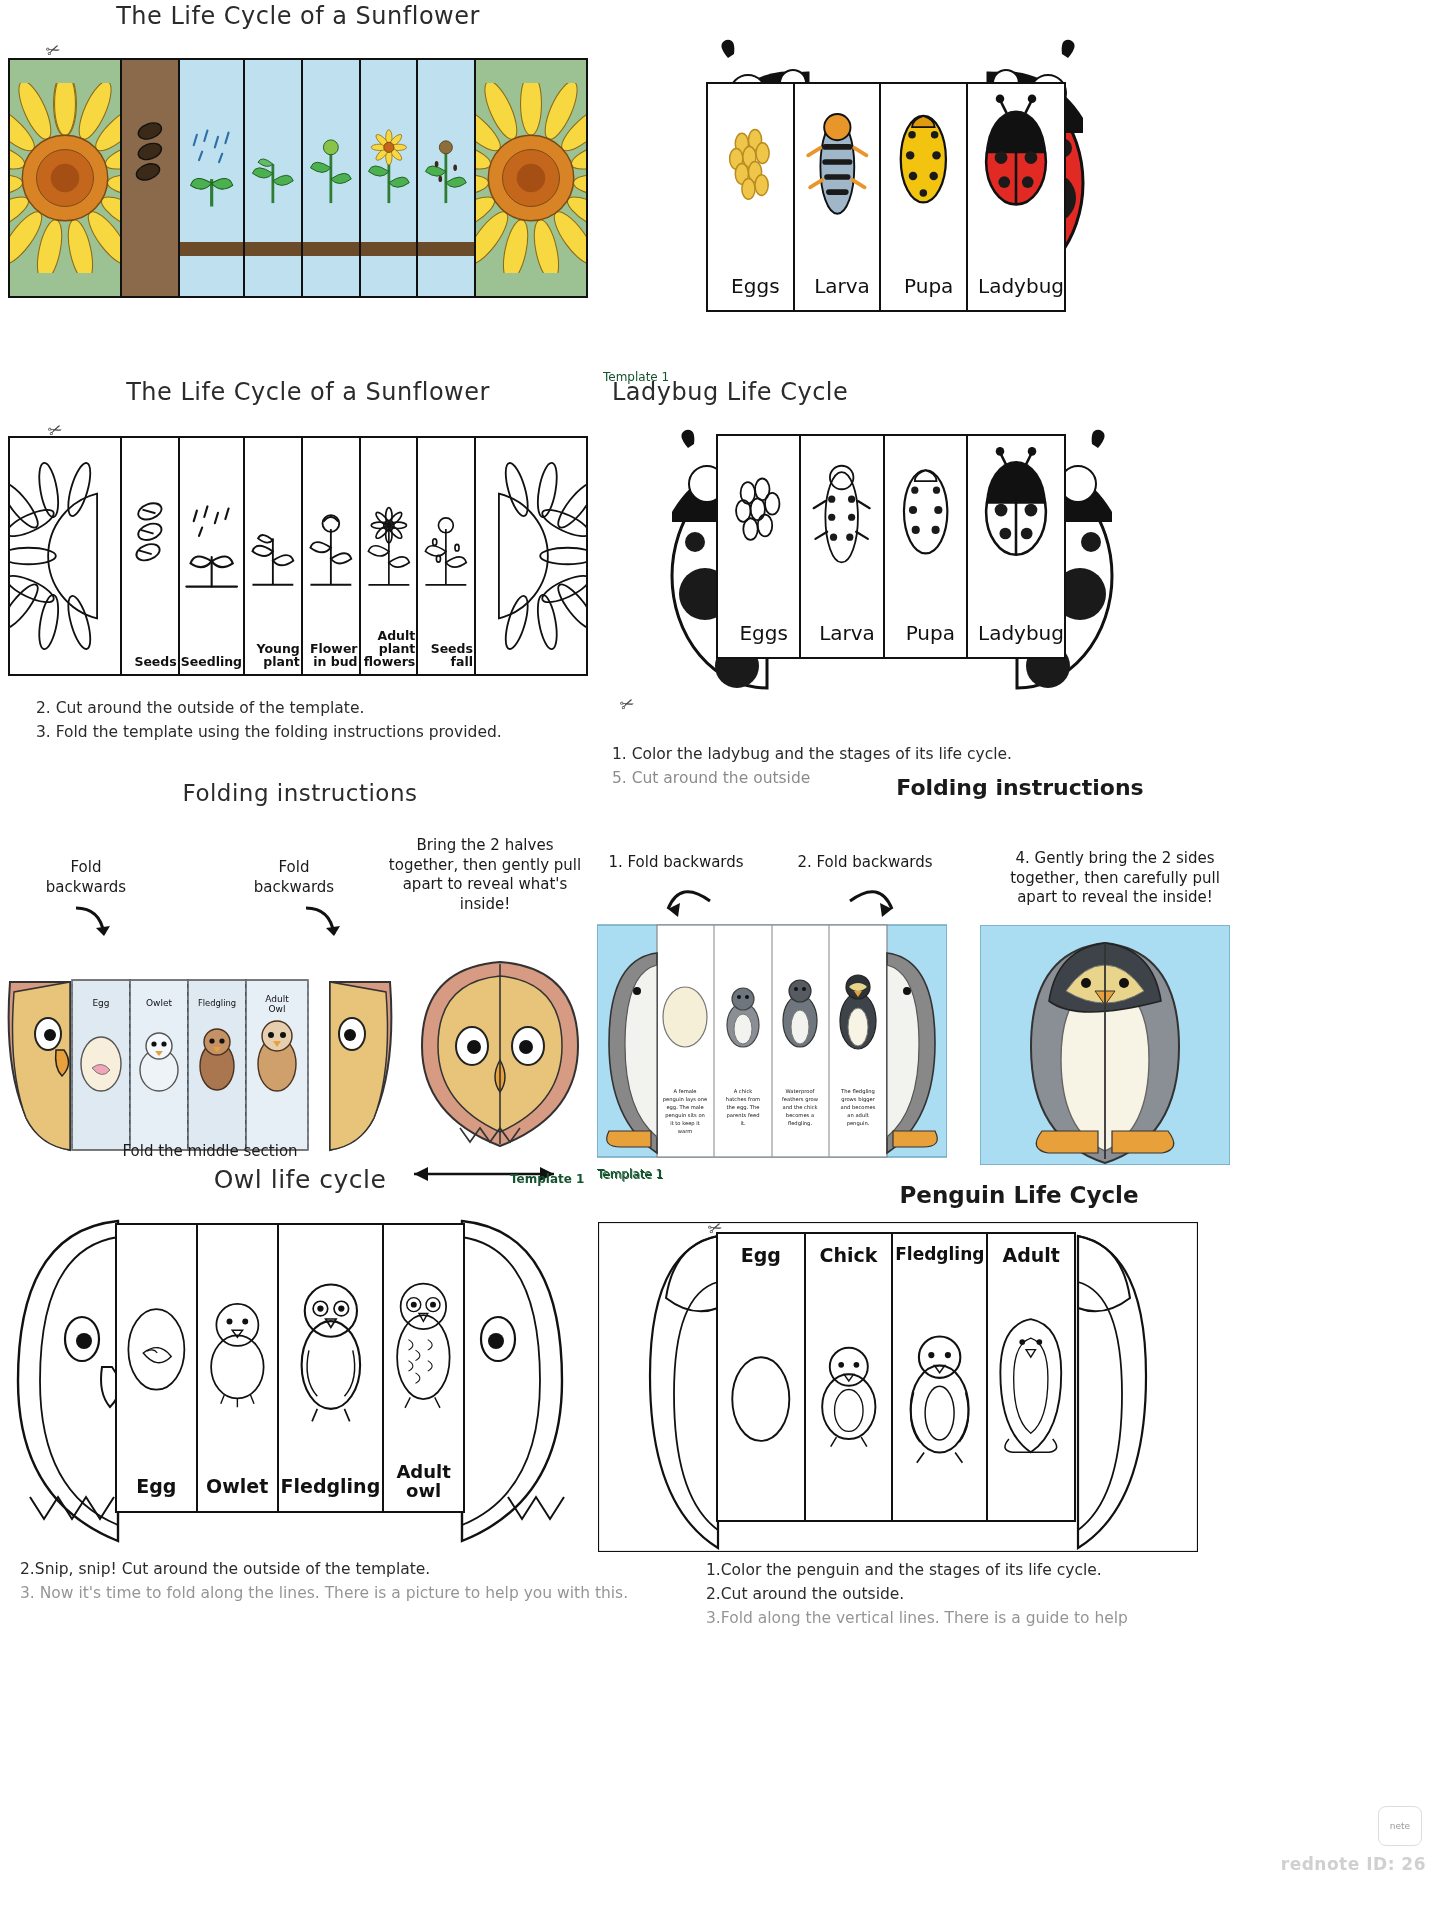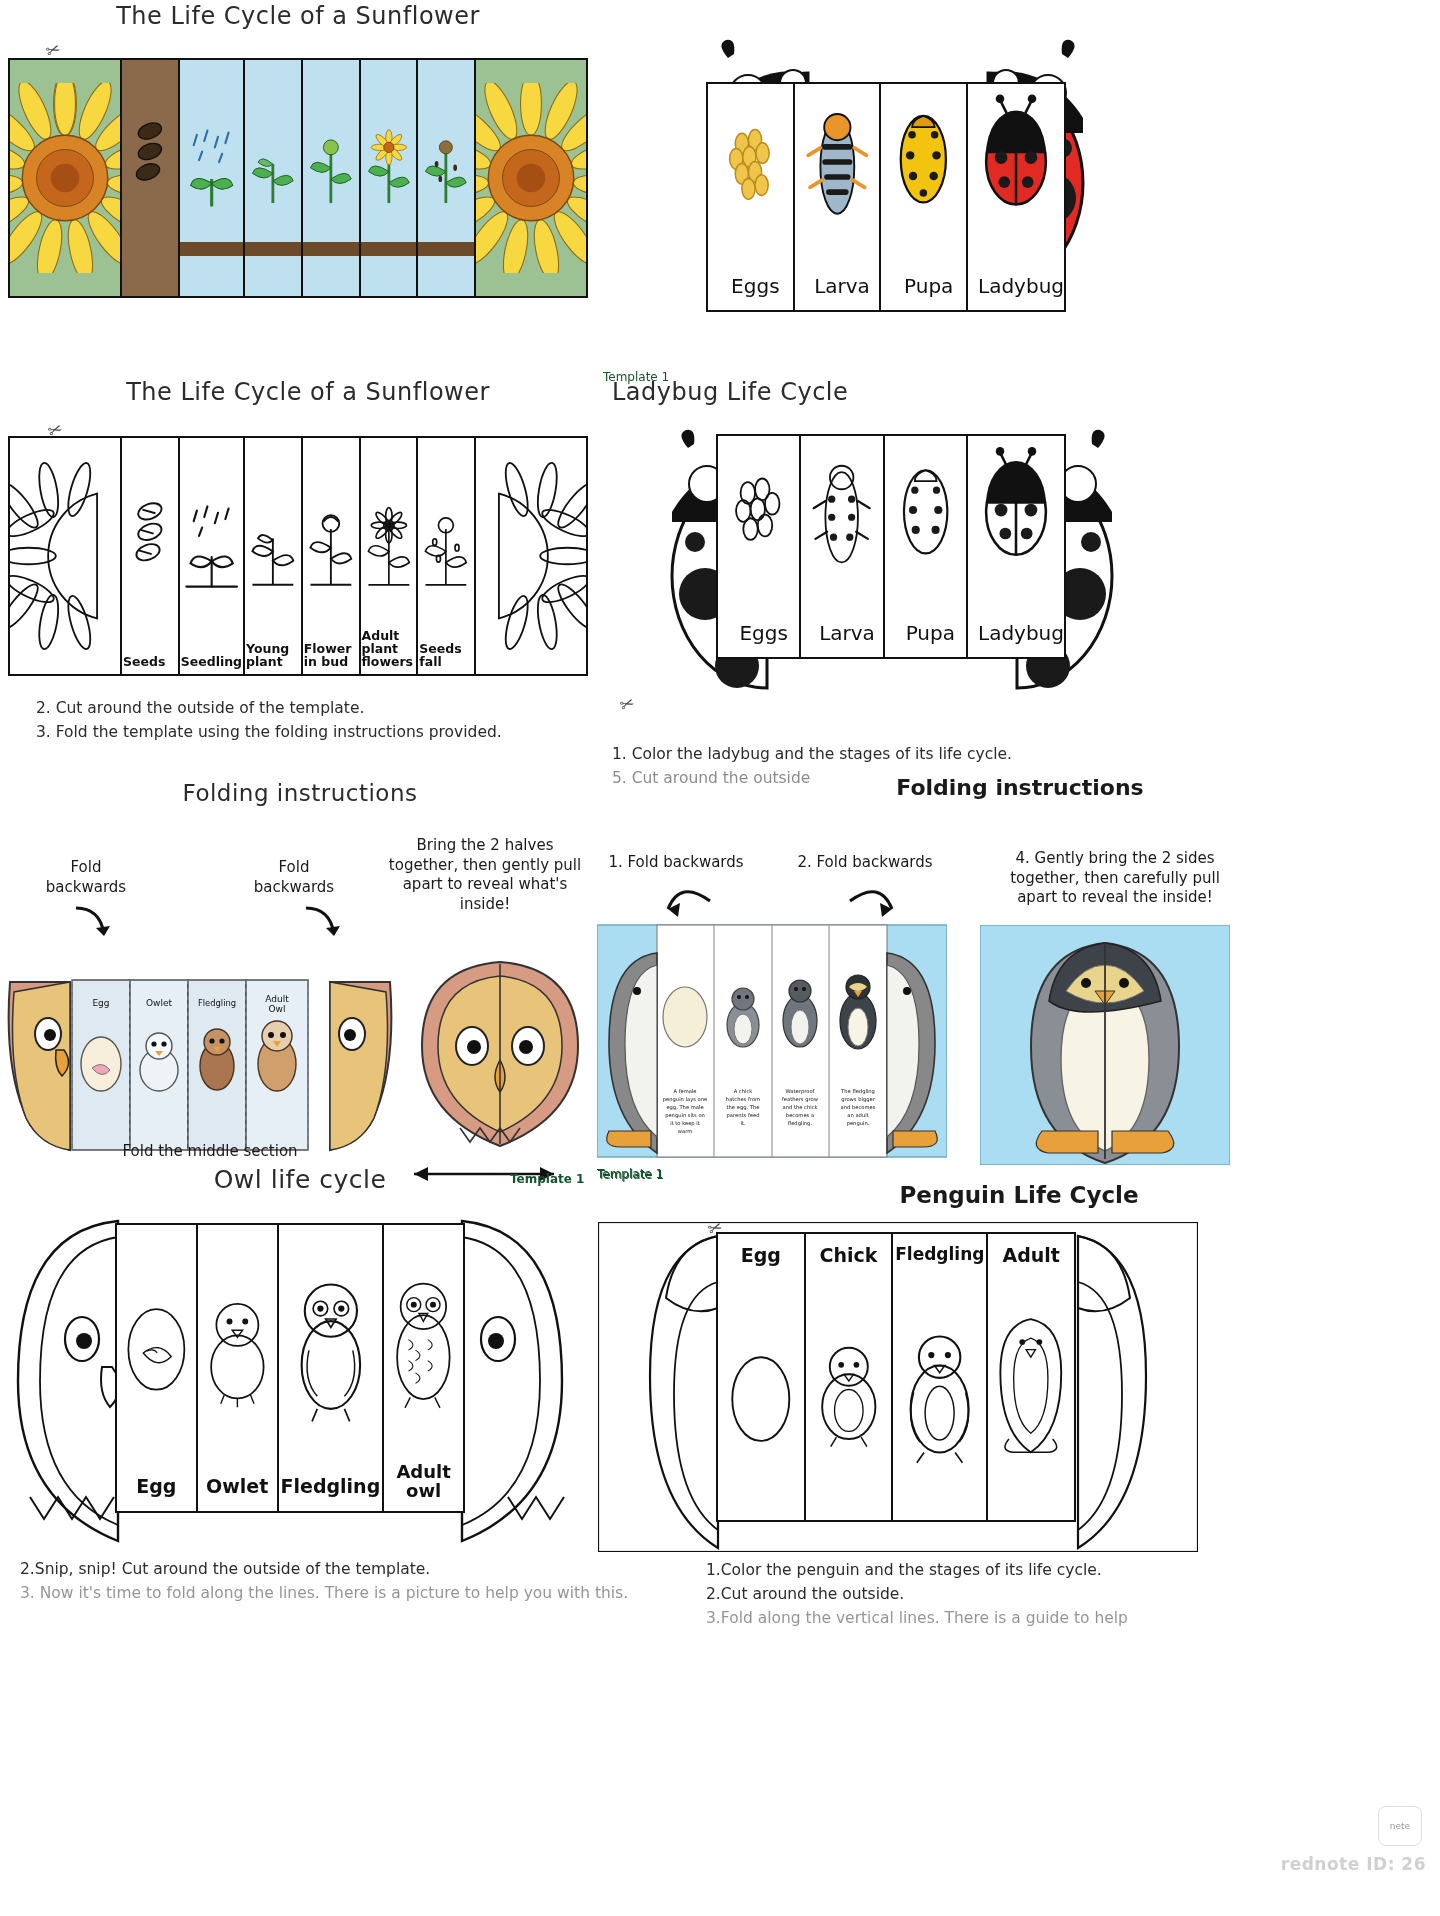--- a/index.html
+++ b/index.html
@@ -49,21 +49,21 @@
 
   
   #sf-color { left:8px; top:0px; width:580px; height:330px; }
   #sf-color .hd { width:100%; text-align:center; font-size:24px; padding-top:2px; }
   #sf-color .board { position:absolute; left:0px; top:58px; width:580px; height:240px; border:2px solid #111; display:flex; }
   .sun-end { width:112px; background:#9cc193; position:relative; overflow:hidden; border-right:2px solid #111; }
   .sun-end.right { border-right:none; border-left:2px solid #111; }
   .sun-strip { flex:1; display:flex; }
   .sc { flex:1; border-right:2px solid #111; position:relative; display:flex; flex-direction:column; justify-content:flex-end; }
   .sc:last-child { border-right:none; }
-  .sc .lbl { font-size:12.5px; font-weight:700; text-align:left; line-height:1.05; padding:3px 1px 6px 1px; color:#111; background:transparent; }
+  .sc .lbl { font-size:12.5px; font-weight:700; text-align:right; line-height:1.05; padding:3px 1px 6px 1px; color:#111; background:transparent; }
   .sky { position:absolute; inset:0; background:#bfe0ef; }
   .soil { position:absolute; left:0; right:0; bottom:40px; height:14px; background:#6b4b2a; }
   .seedbg { position:absolute; inset:0; background:#8a6a4a; }
 
   
   .sunflower { position:absolute; left:50%; top:50%; transform:translate(-50%,-50%); width:190px; height:190px; }
 
   
   #lb-color { left:618px; top:30px; width:560px; height:330px; }
   #lb-color .board { position:absolute; left:88px; top:52px; width:360px; height:230px; border:2px solid #111; display:flex; background:#fff; z-index:3; }

